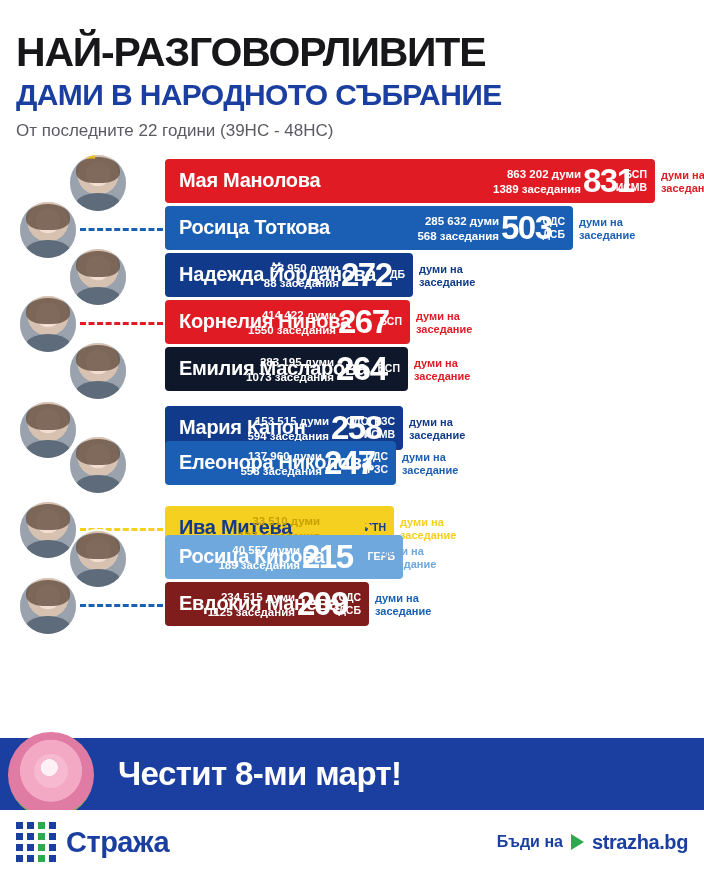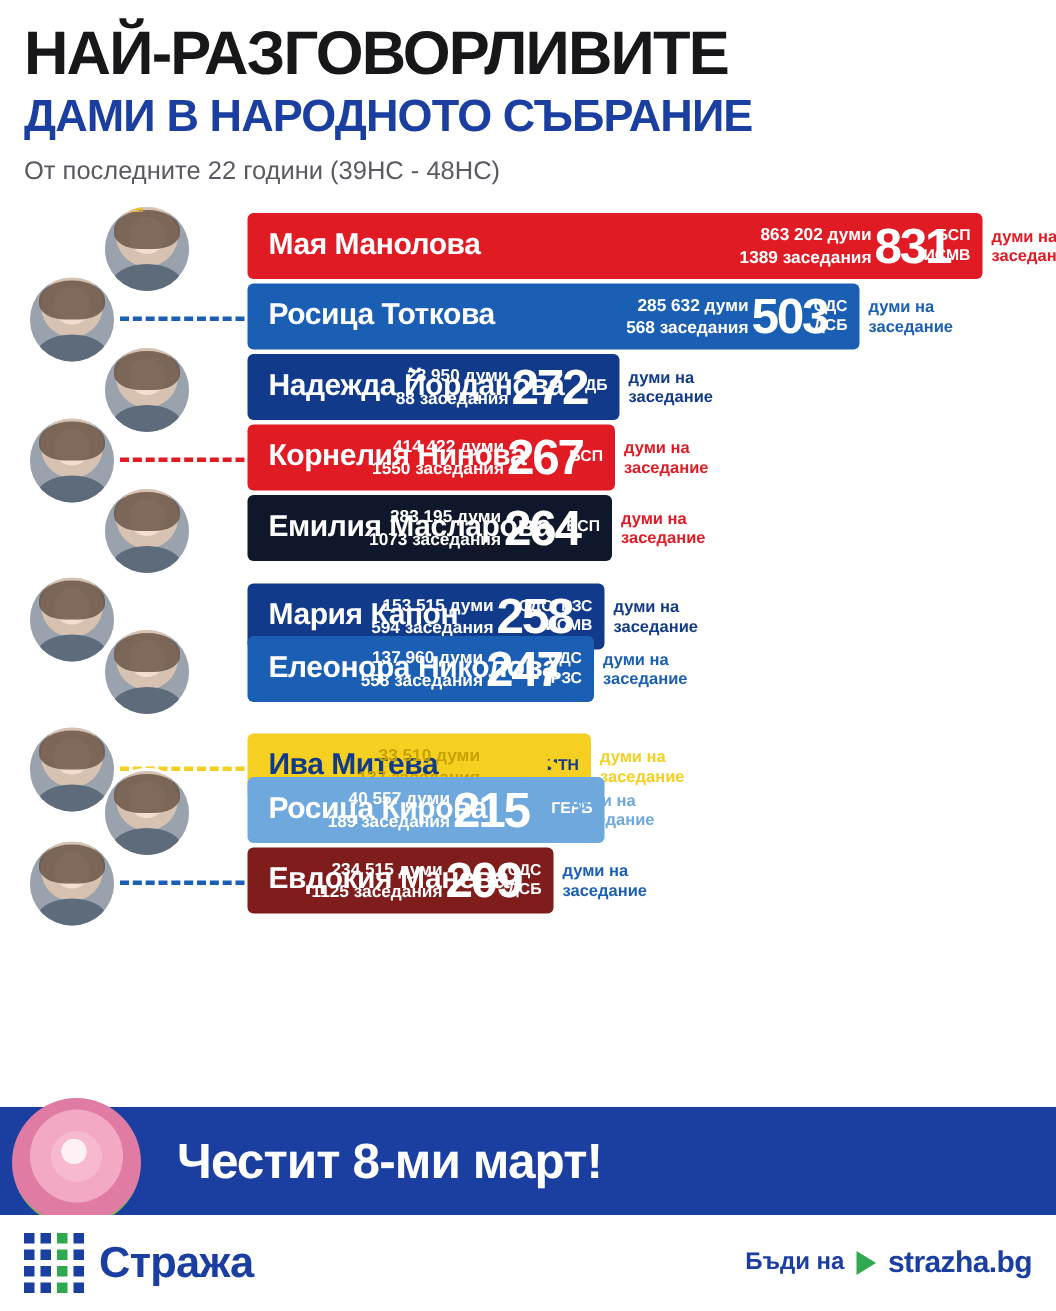--- a/index.html
+++ b/index.html
@@ -5,21 +5,21 @@
   * { box-sizing: border-box; margin: 0; padding: 0; }
   html, body {
     width: 704px; height: 874px;
     background: #ffffff;
     font-family: "Liberation Sans", sans-serif;
     overflow: hidden;
   }
   .page { position: relative; width: 704px; height: 874px; background:#fff; }
 
   
-  .header { padding: 14px 16px 0 16px; }
+  .header { padding: 31px 16px 0 16px; }
   .title-main {
     font-size: 41px;
     font-weight: 900;
     letter-spacing: -1.2px;
     color: #17171a;
     line-height: 1.04;
     white-space: nowrap;
   }
   .title-sub {
     font-size: 30px;

